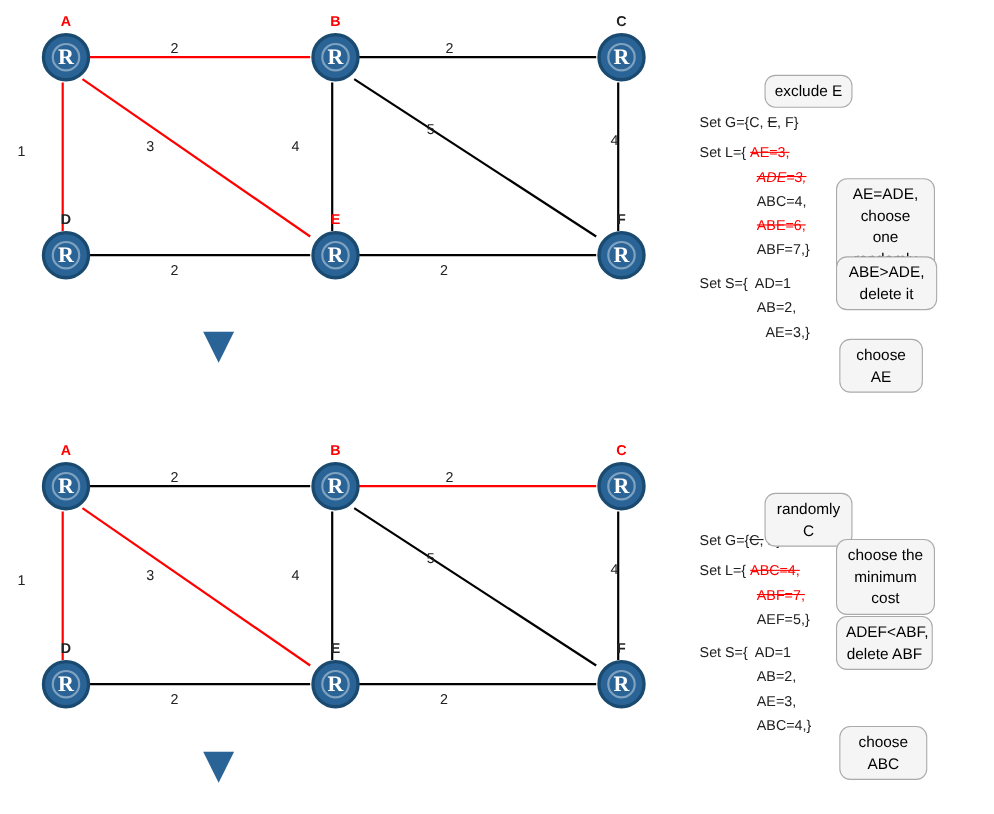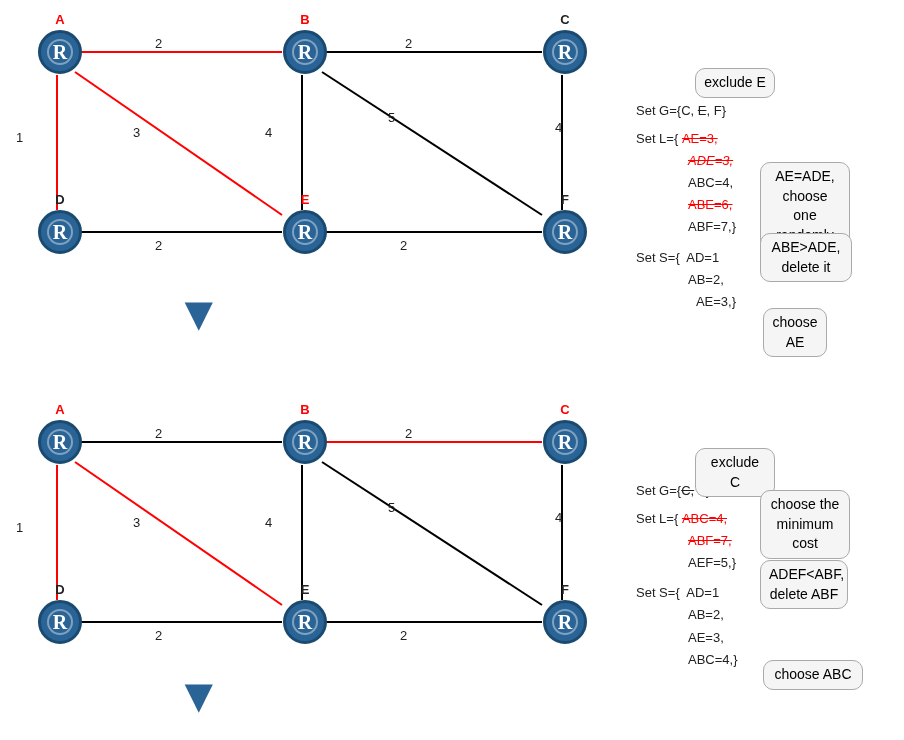--- a/index.html
+++ b/index.html
@@ -215,21 +215,21 @@
   <div style="padding-left:52px;">AB=2,</div>
   <div style="padding-left:52px;text-align:right;">AE=3,}</div>
 </div>
 
 <div class="bubble" style="left:695px;top:68px;width:80px;">exclude E</div>
 
 <div class="bubble" style="left:760px;top:162px;width:90px;">AE=ADE,<br>choose one<br>randomly</div>
 
 <div class="bubble" style="left:760px;top:233px;width:92px;">ABE&gt;ADE,<br>delete it</div>
 
-<div class="bubble" style="left:763px;top:308px;width:64px;">choose AE</div>
+<div class="bubble" style="left:763px;top:308px;width:76px;">choose AE</div>
 
 <div class="router-node" style="left:35px;top:420px;">
   <span class="router-letter red">A</span>
   <div class="router-icon">
       <span class="router-R">R</span>
     </div>
 </div>
 <div class="router-node" style="left:280px;top:420px;">
   <span class="router-letter red">B</span>
   <div class="router-icon">
@@ -277,19 +277,19 @@
   <div>Set G={<span style="text-decoration:line-through;">C,</span> F}</div>
   <div style="margin-top:6px;">Set L={&nbsp;<span class="red" style="text-decoration:line-through;">ABC=4,</span></div>
   <div style="padding-left:52px;"><span class="red" style="text-decoration:line-through;">ABF=7,</span></div>
   <div style="padding-left:52px;">AEF=5,}</div>
   <div style="margin-top:8px;">Set S={&nbsp; AD=1</div>
   <div style="padding-left:52px;">AB=2,</div>
   <div style="padding-left:52px;">AE=3,</div>
   <div style="padding-left:52px;">ABC=4,}</div>
 </div>
 
-<div class="bubble" style="left:695px;top:448px;width:80px;">exclude C</div>
+<div class="bubble" style="left:695px;top:448px;width:80px;">randomly C</div>
 
 <div class="bubble" style="left:760px;top:490px;width:90px;">choose the<br>minimum cost</div>
 
 <div class="bubble" style="left:760px;top:560px;width:88px;">ADEF&lt;ABF,<br>delete ABF</div>
 
-<div class="bubble" style="left:763px;top:660px;width:100px;">choose ABC</div>
+<div class="bubble" style="left:763px;top:660px;width:80px;">choose ABC</div>
 
 </body></html>

